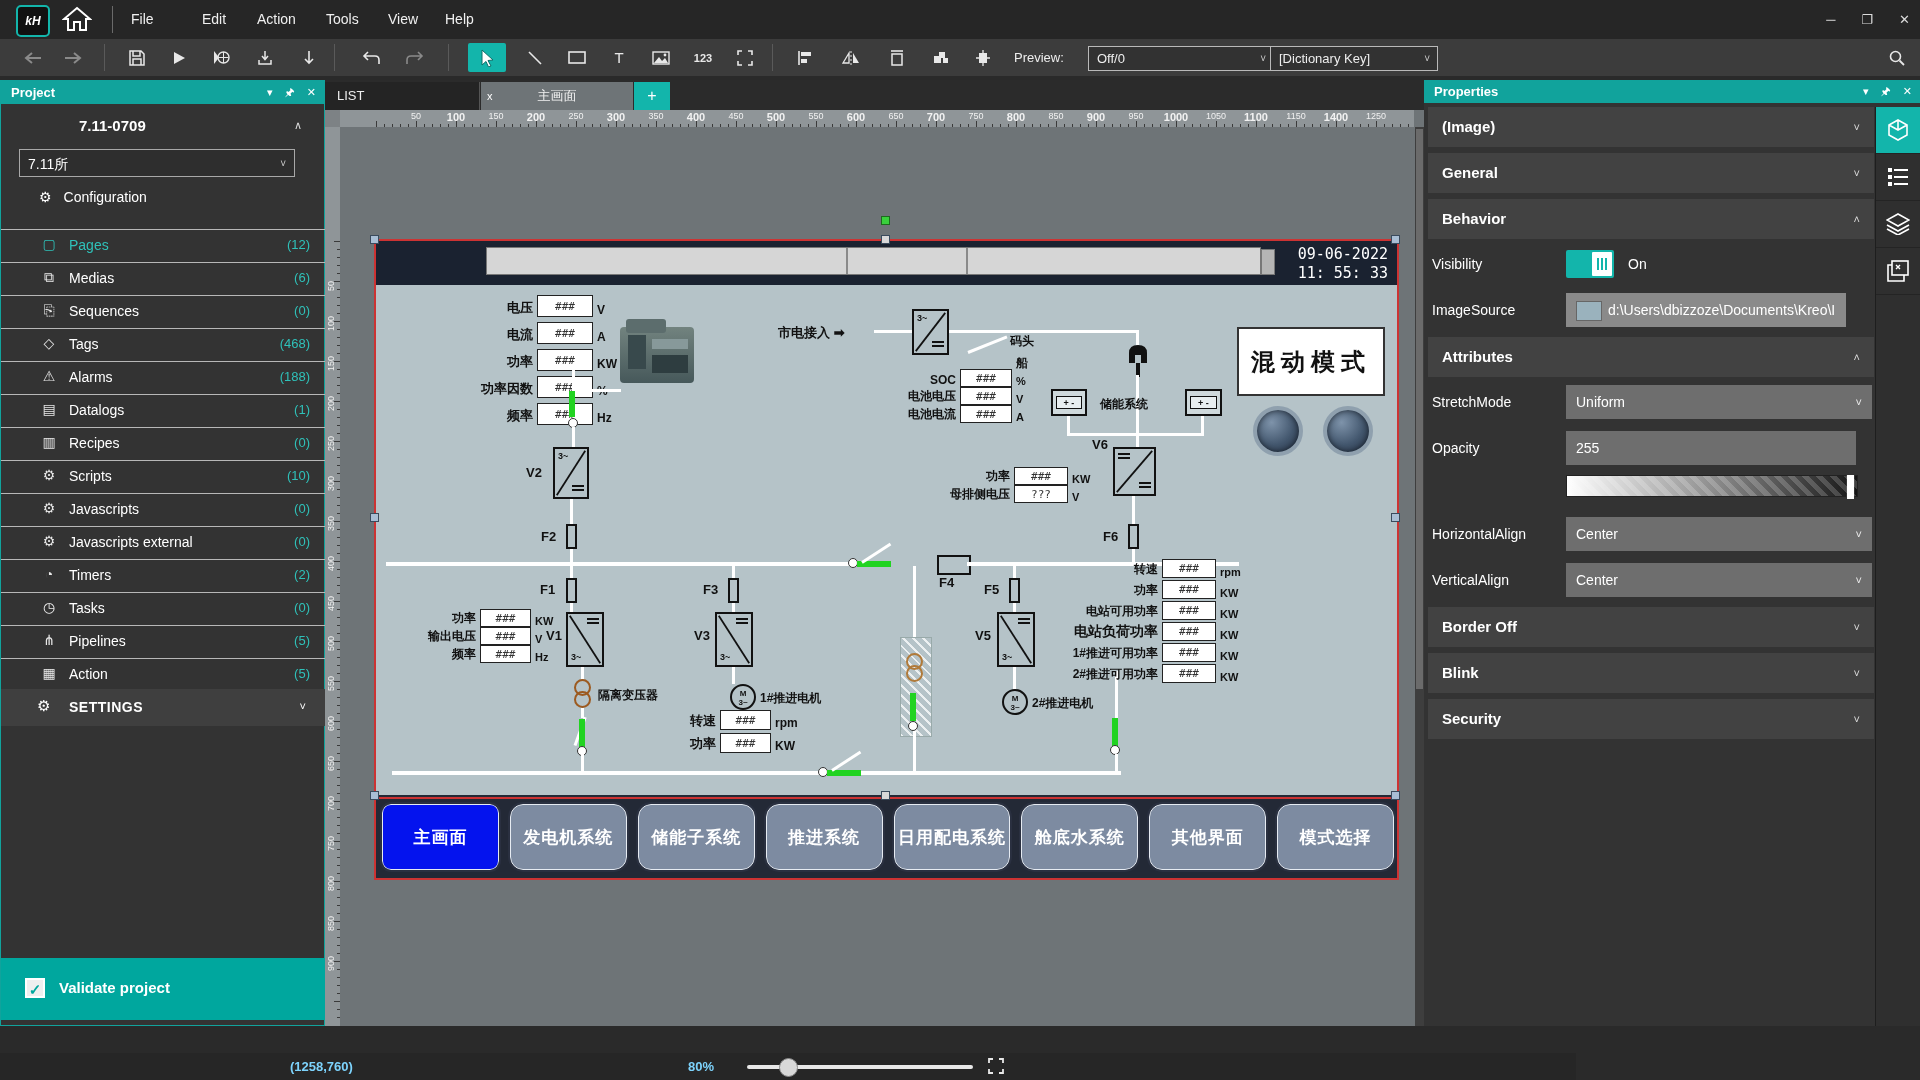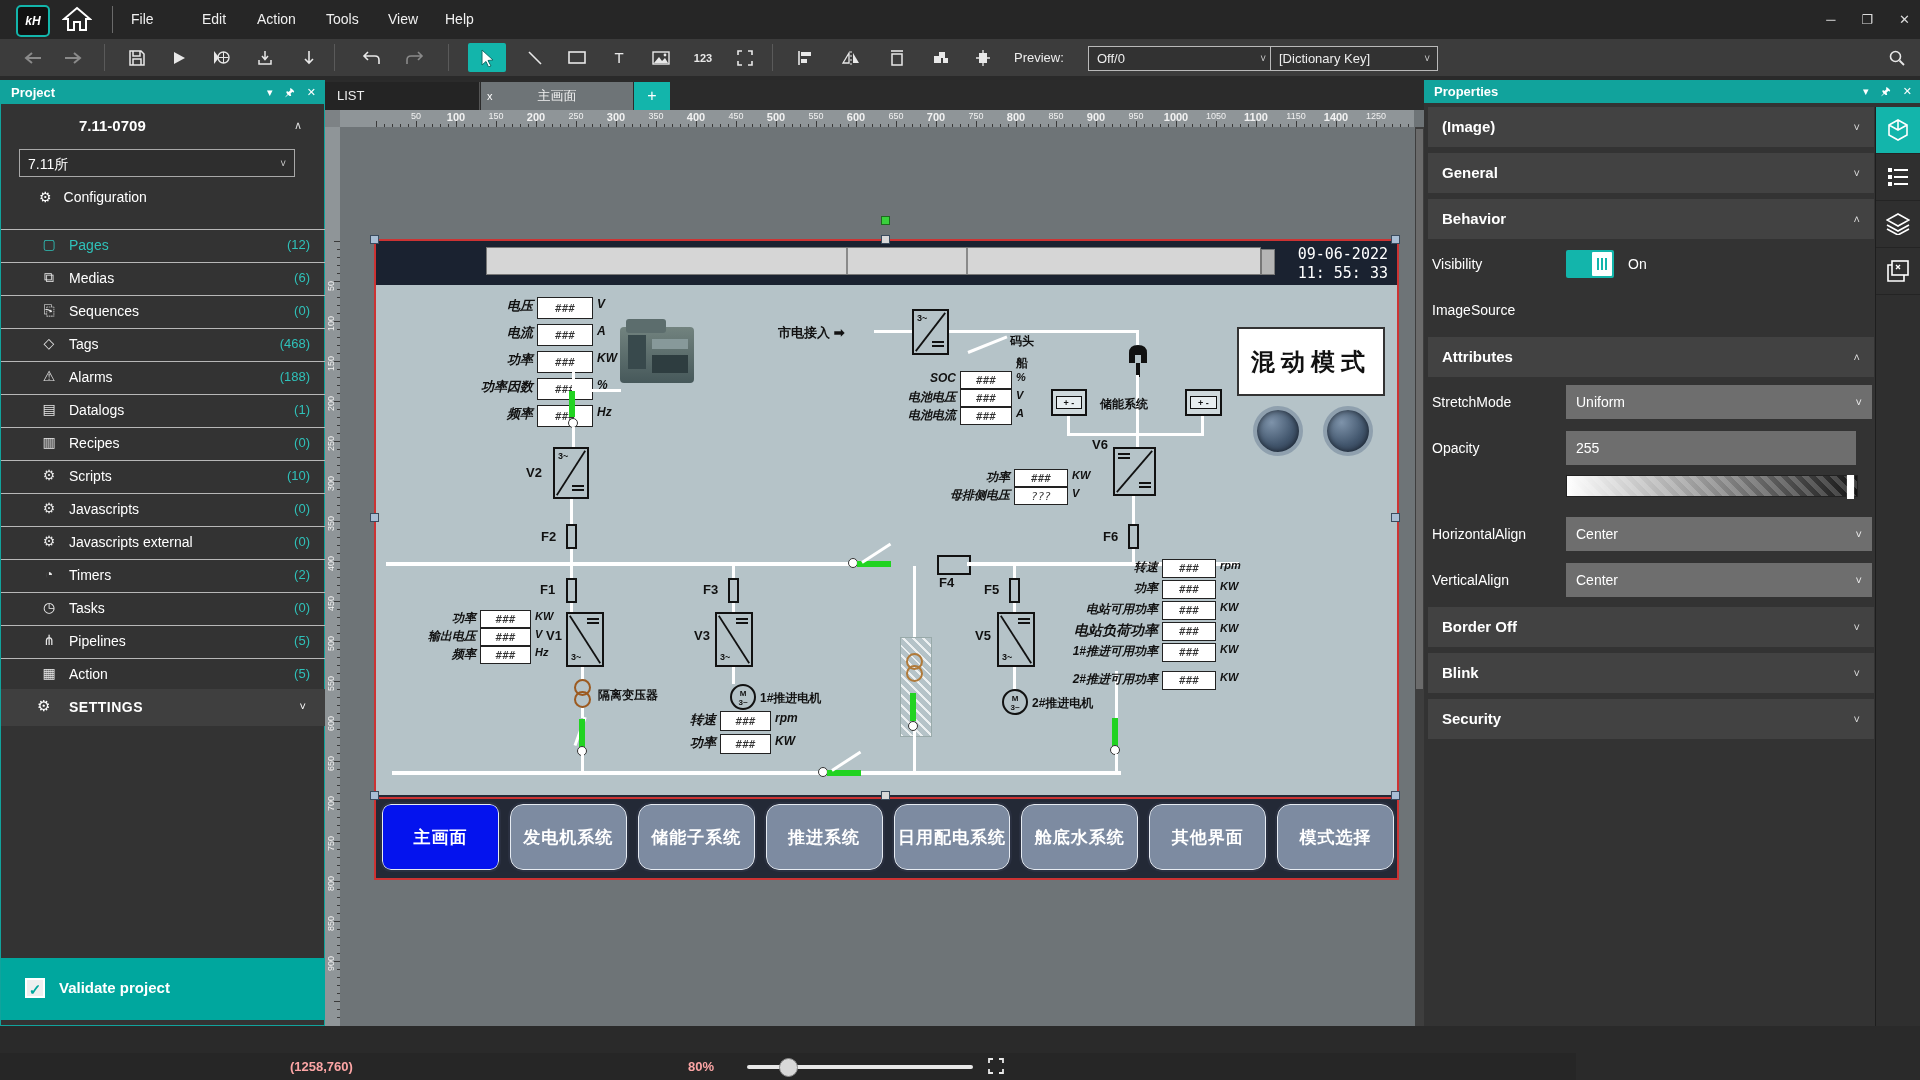--- a/index.html
+++ b/index.html
@@ -91,21 +91,21 @@
   .motor{position:absolute;width:26px;height:26px;border:2px solid #111;border-radius:50%;box-sizing:border-box;color:#111;font-size:8px;font-weight:bold;text-align:center;line-height:9px;padding-top:3px;}
   .trc{position:absolute;width:17px;height:17px;border:2px solid #9c5a20;border-radius:50%;box-sizing:border-box;}
   .gsw{position:absolute;width:6px;background:#21d321;}
   .swc{position:absolute;width:8px;height:8px;background:#fff;border:1px solid #333;border-radius:50%;}
   .swd{position:absolute;height:3px;background:#fff;transform-origin:left center;}
   .batt{position:absolute;border:2px solid #111;background:#cfd9dc;box-sizing:border-box;}
   .batt .bin{position:absolute;left:3px;top:5px;right:3px;bottom:5px;border:1px solid #111;background:#e8eef0;color:#111;font-size:9px;font-weight:bold;text-align:center;line-height:13px;}
   .sphere{position:absolute;width:50px;height:50px;border-radius:50%;background:radial-gradient(circle at 35% 30%,#7e93aa,#44586f 55%,#273549);border:4px solid #8fa0ae;box-sizing:border-box;box-shadow:inset 0 0 6px rgba(0,0,0,.6);}
   .modebox{position:absolute;background:#fff;border:2px solid #333;color:#111;font-size:24px;font-weight:bold;display:flex;align-items:center;justify-content:center;letter-spacing:6px;}
   .hatch{position:absolute;background:repeating-linear-gradient(45deg,rgba(255,255,255,.75) 0 2px,rgba(255,255,255,0) 2px 7px);border:1px solid #9aa;}
-  .prow{display:flex;align-items:flex-start;font-style:italic;}
+  .prow{display:flex;align-items:flex-end;}
   .plab{text-align:right;color:#111;font-size:13px;font-weight:bold;padding-right:4px;white-space:nowrap;}
   .punit{padding-left:4px;color:#111;font-size:12px;font-weight:bold;white-space:nowrap;}
   .pgrp{position:absolute;}
   .genimg{position:absolute;left:240px;top:76px;width:82px;height:74px;}
   .genimg .g1{position:absolute;left:4px;top:10px;width:74px;height:56px;background:linear-gradient(180deg,#72837f,#46585a);border-radius:4px;}
   .genimg .g2{position:absolute;left:10px;top:2px;width:40px;height:14px;background:#5c6d6d;border-radius:3px;}
   .genimg .g3{position:absolute;left:12px;top:18px;width:18px;height:34px;background:#38494c;}
   .genimg .g4{position:absolute;left:36px;top:22px;width:36px;height:10px;background:#87999a;}
   .genimg .g5{position:absolute;left:36px;top:38px;width:36px;height:18px;background:#2e3d40;}
 
@@ -135,21 +135,21 @@
   .opbar .oph{position:absolute;right:2px;top:-2px;width:7px;height:24px;background:#fff;border:1px solid #333;}
   .thumbimg{display:inline-block;width:24px;height:18px;background:#9ab2bd;border:1px solid #666;vertical-align:middle;margin-right:6px;}
   .pstrip{position:absolute;right:0;top:27px;width:44px;height:919px;background:#2f2f2f;border-left:1px solid #1e1e1e;}
   .ptab{width:44px;height:46px;display:flex;align-items:center;justify-content:center;color:#fff;border-bottom:1px solid #242424;}
   .ptab.sel{background:#13b5ab;}
 
   
   .logsbar{position:absolute;left:0;top:1026px;width:1920px;height:27px;background:#2e2e2e;color:#ddd;font-size:14px;}
   .logsbar .llab{position:absolute;left:10px;top:4px;}
   .logsbar .lthumb{position:absolute;left:8px;top:23px;width:60px;height:4px;background:#5c5c5c;}
-  .statusbar{position:absolute;left:0;top:1053px;width:1576px;height:27px;background:#262626;color:#fca5a5;font-size:13px;}
+  .statusbar{position:absolute;left:0;top:1053px;width:1576px;height:27px;background:#262626;color:#7dd3fc;font-size:13px;}
   .coords{position:absolute;left:290px;top:6px;font-weight:bold;}
   .zoomlab{position:absolute;left:688px;top:6px;font-weight:bold;}
   .slider{position:absolute;left:747px;top:12px;width:226px;height:4px;background:#e8e8e8;border-radius:2px;}
   .slider .sh{position:absolute;left:32px;top:-7px;width:17px;height:17px;background:#d8d8d8;border:1px solid #888;border-radius:50%;}
   .fitic{position:absolute;left:988px;top:5px;color:#e8e8e8;}
 </style>
 </head>
 <body>
 
 <div class="app">
@@ -1011,21 +1011,21 @@
             <span class="vbox" style="position:static;width:52px;height:17px">###</span>
             <span class="punit" style="font-size:11px">KW</span>
           </div>
 
           <div class="prow" style="height:19px;margin-bottom:2px">
             <span class="plab" style="width:122px;font-size:14px">电站负荷功率</span>
             <span class="vbox" style="position:static;width:52px;height:17px">###</span>
             <span class="punit" style="font-size:11px">KW</span>
           </div>
 
-          <div class="prow" style="height:19px;margin-bottom:9px">
+          <div class="prow" style="height:19px;margin-bottom:2px">
             <span class="plab" style="width:122px;font-size:12px">1#推进可用功率</span>
             <span class="vbox" style="position:static;width:52px;height:17px">###</span>
             <span class="punit" style="font-size:11px">KW</span>
           </div>
 
           <div class="prow" style="height:19px;margin-bottom:2px">
             <span class="plab" style="width:122px;font-size:12px">2#推进可用功率</span>
             <span class="vbox" style="position:static;width:52px;height:17px">###</span>
             <span class="punit" style="font-size:11px">KW</span>
           </div>
@@ -1095,20 +1095,21 @@
               <i></i>
               <i></i>
             </span>
           </span>
         <span class="onlab">On</span>
         <span class="rowgear">⚙</span>
       </div>
 
       <div class="pfrow">
         <span class="pl">ImageSource</span>
+        <span class="pfield" style="width:280px;background:#8a8a8a;overflow:hidden;white-space:nowrap"><span class="thumbimg"></span><span>d:\Users\dbizzoze\Documents\Kreo\I</span></span>
         <span class="rowgear" style="right:-18px">✎</span>
         <span class="rowgear">⚙</span>
       </div>
 
       <div class="psec"><span>Attributes</span><span class="car">˄</span></div>
 
       <div class="pfrow">
         <span class="pl">StretchMode</span>
         <span class="pfield"><span>Uniform</span><span class="car">˅</span></span>
       </div>

